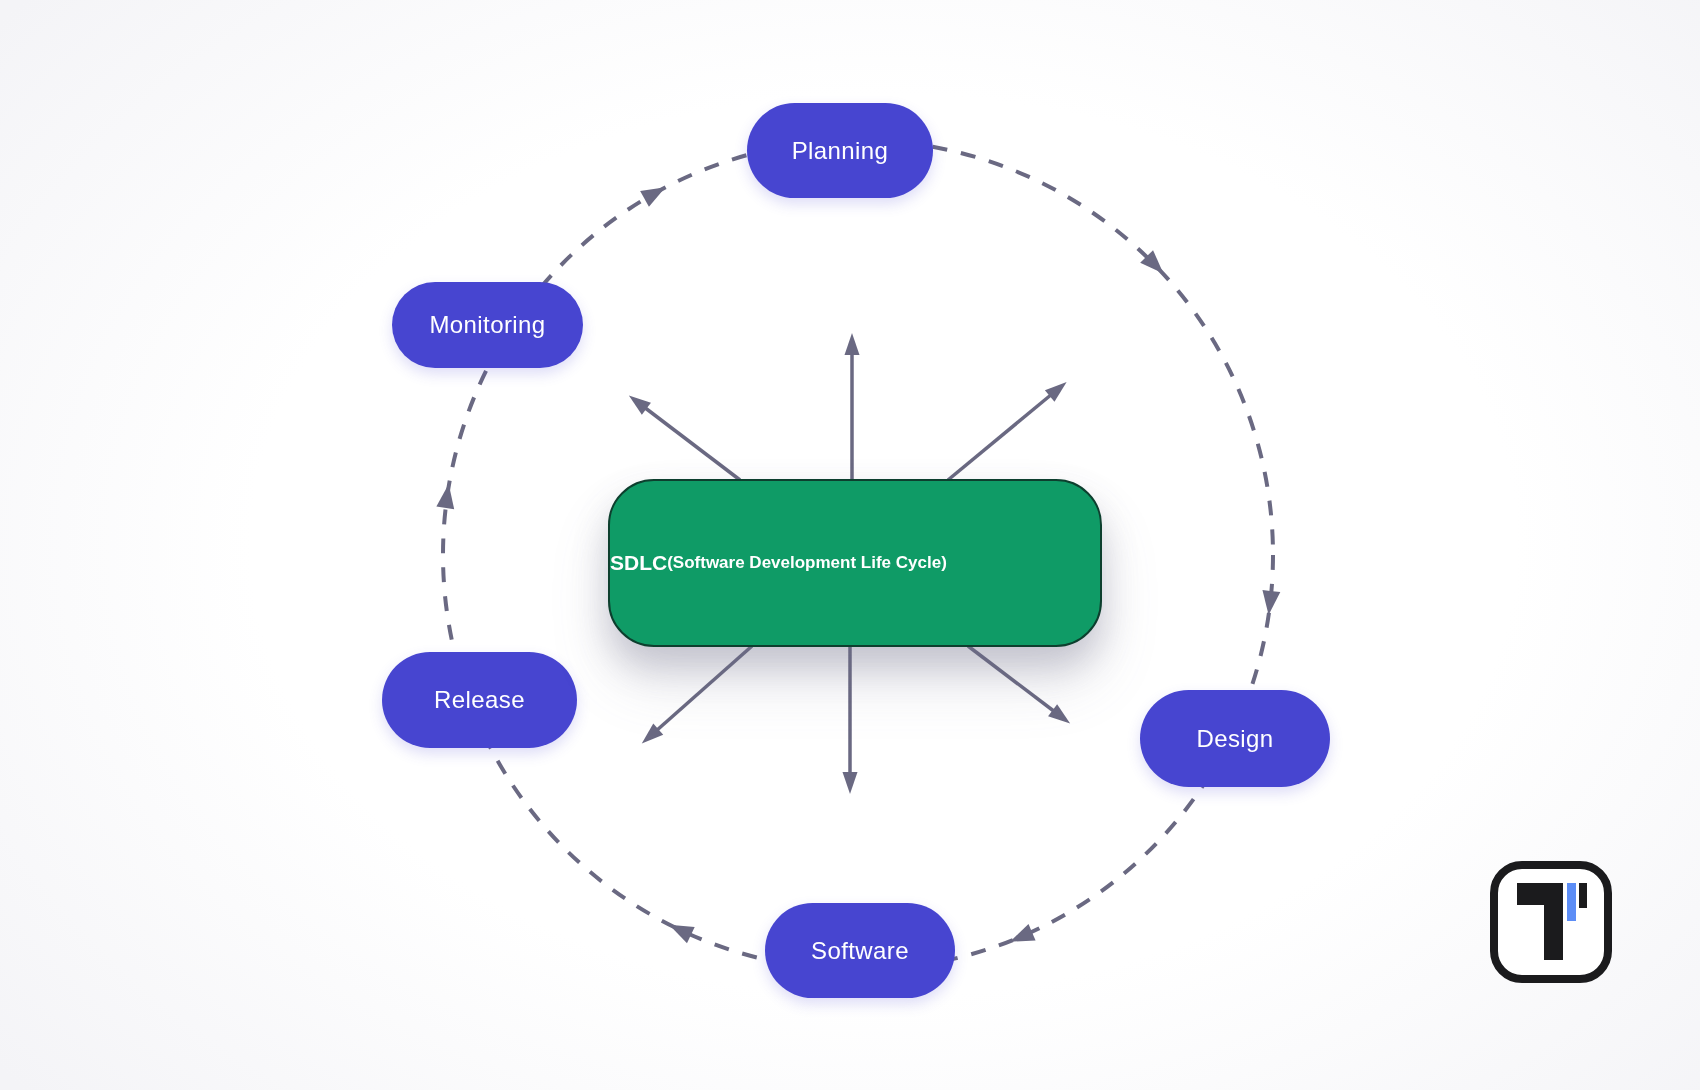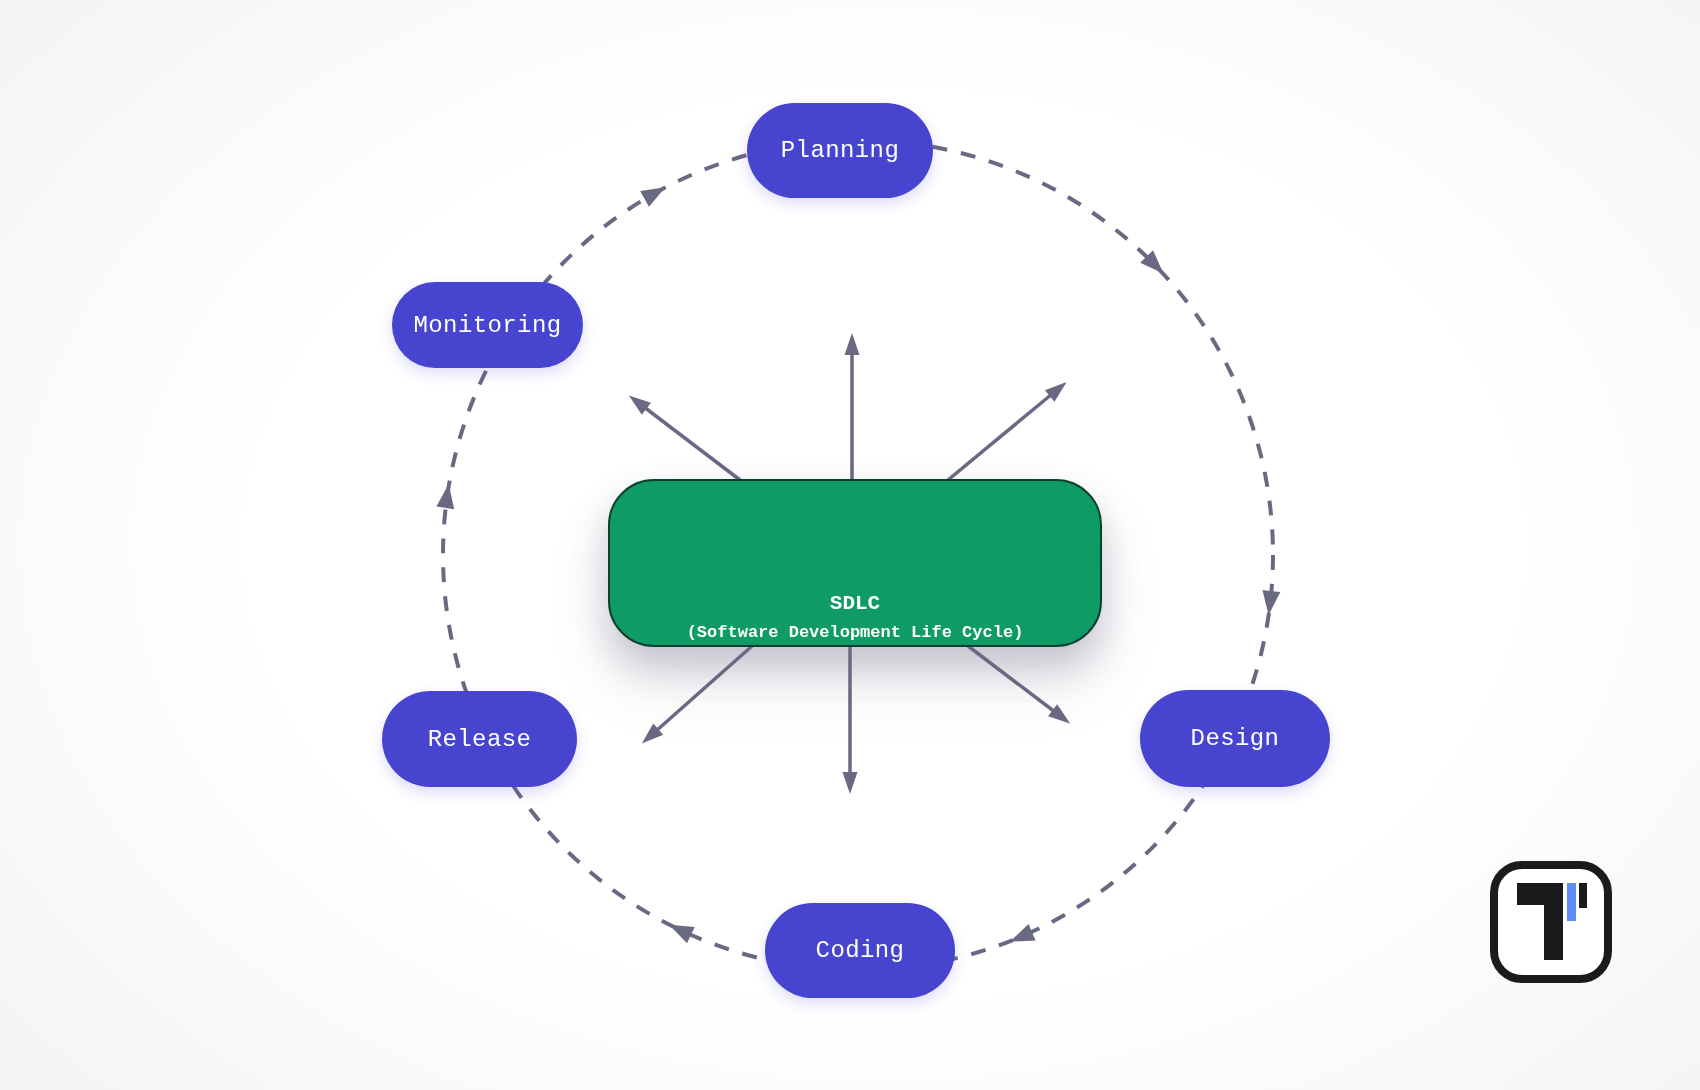--- a/index.html
+++ b/index.html
@@ -1,43 +1,43 @@
 <!DOCTYPE html>
 <html><head>
 <meta charset="utf-8">
 <style>
   html,body{margin:0;padding:0;background:#ffffff;}
   .canvas{
     position:relative;
     width:1700px;height:1090px;
     overflow:hidden;
     background: radial-gradient(ellipse 1150px 820px at 52% 50%, #ffffff 55%, #f4f4f7 100%);
-    font-family:Liberation Mono, monospace;
+    font-family:Liberation Sans, sans-serif;
   }
   .layer{position:absolute;left:0;top:0;}
   .pill{
     position:absolute;
     display:flex;align-items:center;justify-content:center;
     background:#4745d0;color:#ffffff;
     border-radius:60px;
     font-size:24px;font-weight:500;letter-spacing:0.4px;
     box-shadow:0 6px 14px rgba(71,69,208,0.18);
   }
   .pill-planning  {left:747px; top:103px; width:186px; height:95px;}
   .pill-design    {left:1128px;top:326px; width:190px; height:93px;}
   .pill-coding    {left:1140px;top:690px; width:190px; height:97px;}
   .pill-testing   {left:765px; top:903px; width:190px; height:95px;}
-  .pill-release   {left:382px; top:691px; width:195px; height:96px;}
+  .pill-release   {left:382px; top:652px; width:195px; height:96px;}
   .pill-monitoring{left:392px; top:282px; width:191px; height:86px;}
   .center-box{
     position:absolute;left:608px;top:479px;width:494px;height:168px;
     background:#0f9b66;
     border:2px solid #0d3f2e;
     border-radius:46px;
-    display:flex;flex-direction:column;align-items:center;justify-content:flex-end;
+    display:flex;flex-direction:row;align-items:center;justify-content:flex-start;
     color:#ffffff;text-align:center;
     box-shadow:0 20px 34px rgba(110,110,135,0.30), 0 36px 60px rgba(110,110,135,0.16);
     box-sizing:border-box;
   }
   .center-title{font-size:21px;font-weight:700;line-height:1.5;}
   .center-subtitle{font-size:17px;font-weight:700;line-height:1.5;}
   .logo{
     position:absolute;left:1490px;top:861px;width:122px;height:122px;
   }
 </style>
@@ -74,21 +74,21 @@
     </g>
   </svg>
 
   <div class="pill pill-planning">
       <span>Planning</span>
     </div>
   <div class="pill pill-coding">
       <span>Design</span>
     </div>
   <div class="pill pill-testing">
-      <span>Coding</span>
+      <span>Software</span>
     </div>
   <div class="pill pill-release">
       <span>Release</span>
     </div>
   <div class="pill pill-monitoring">
       <span>Monitoring</span>
     </div>
 
   <div class="center-box">
     <div class="center-title">SDLC</div>

